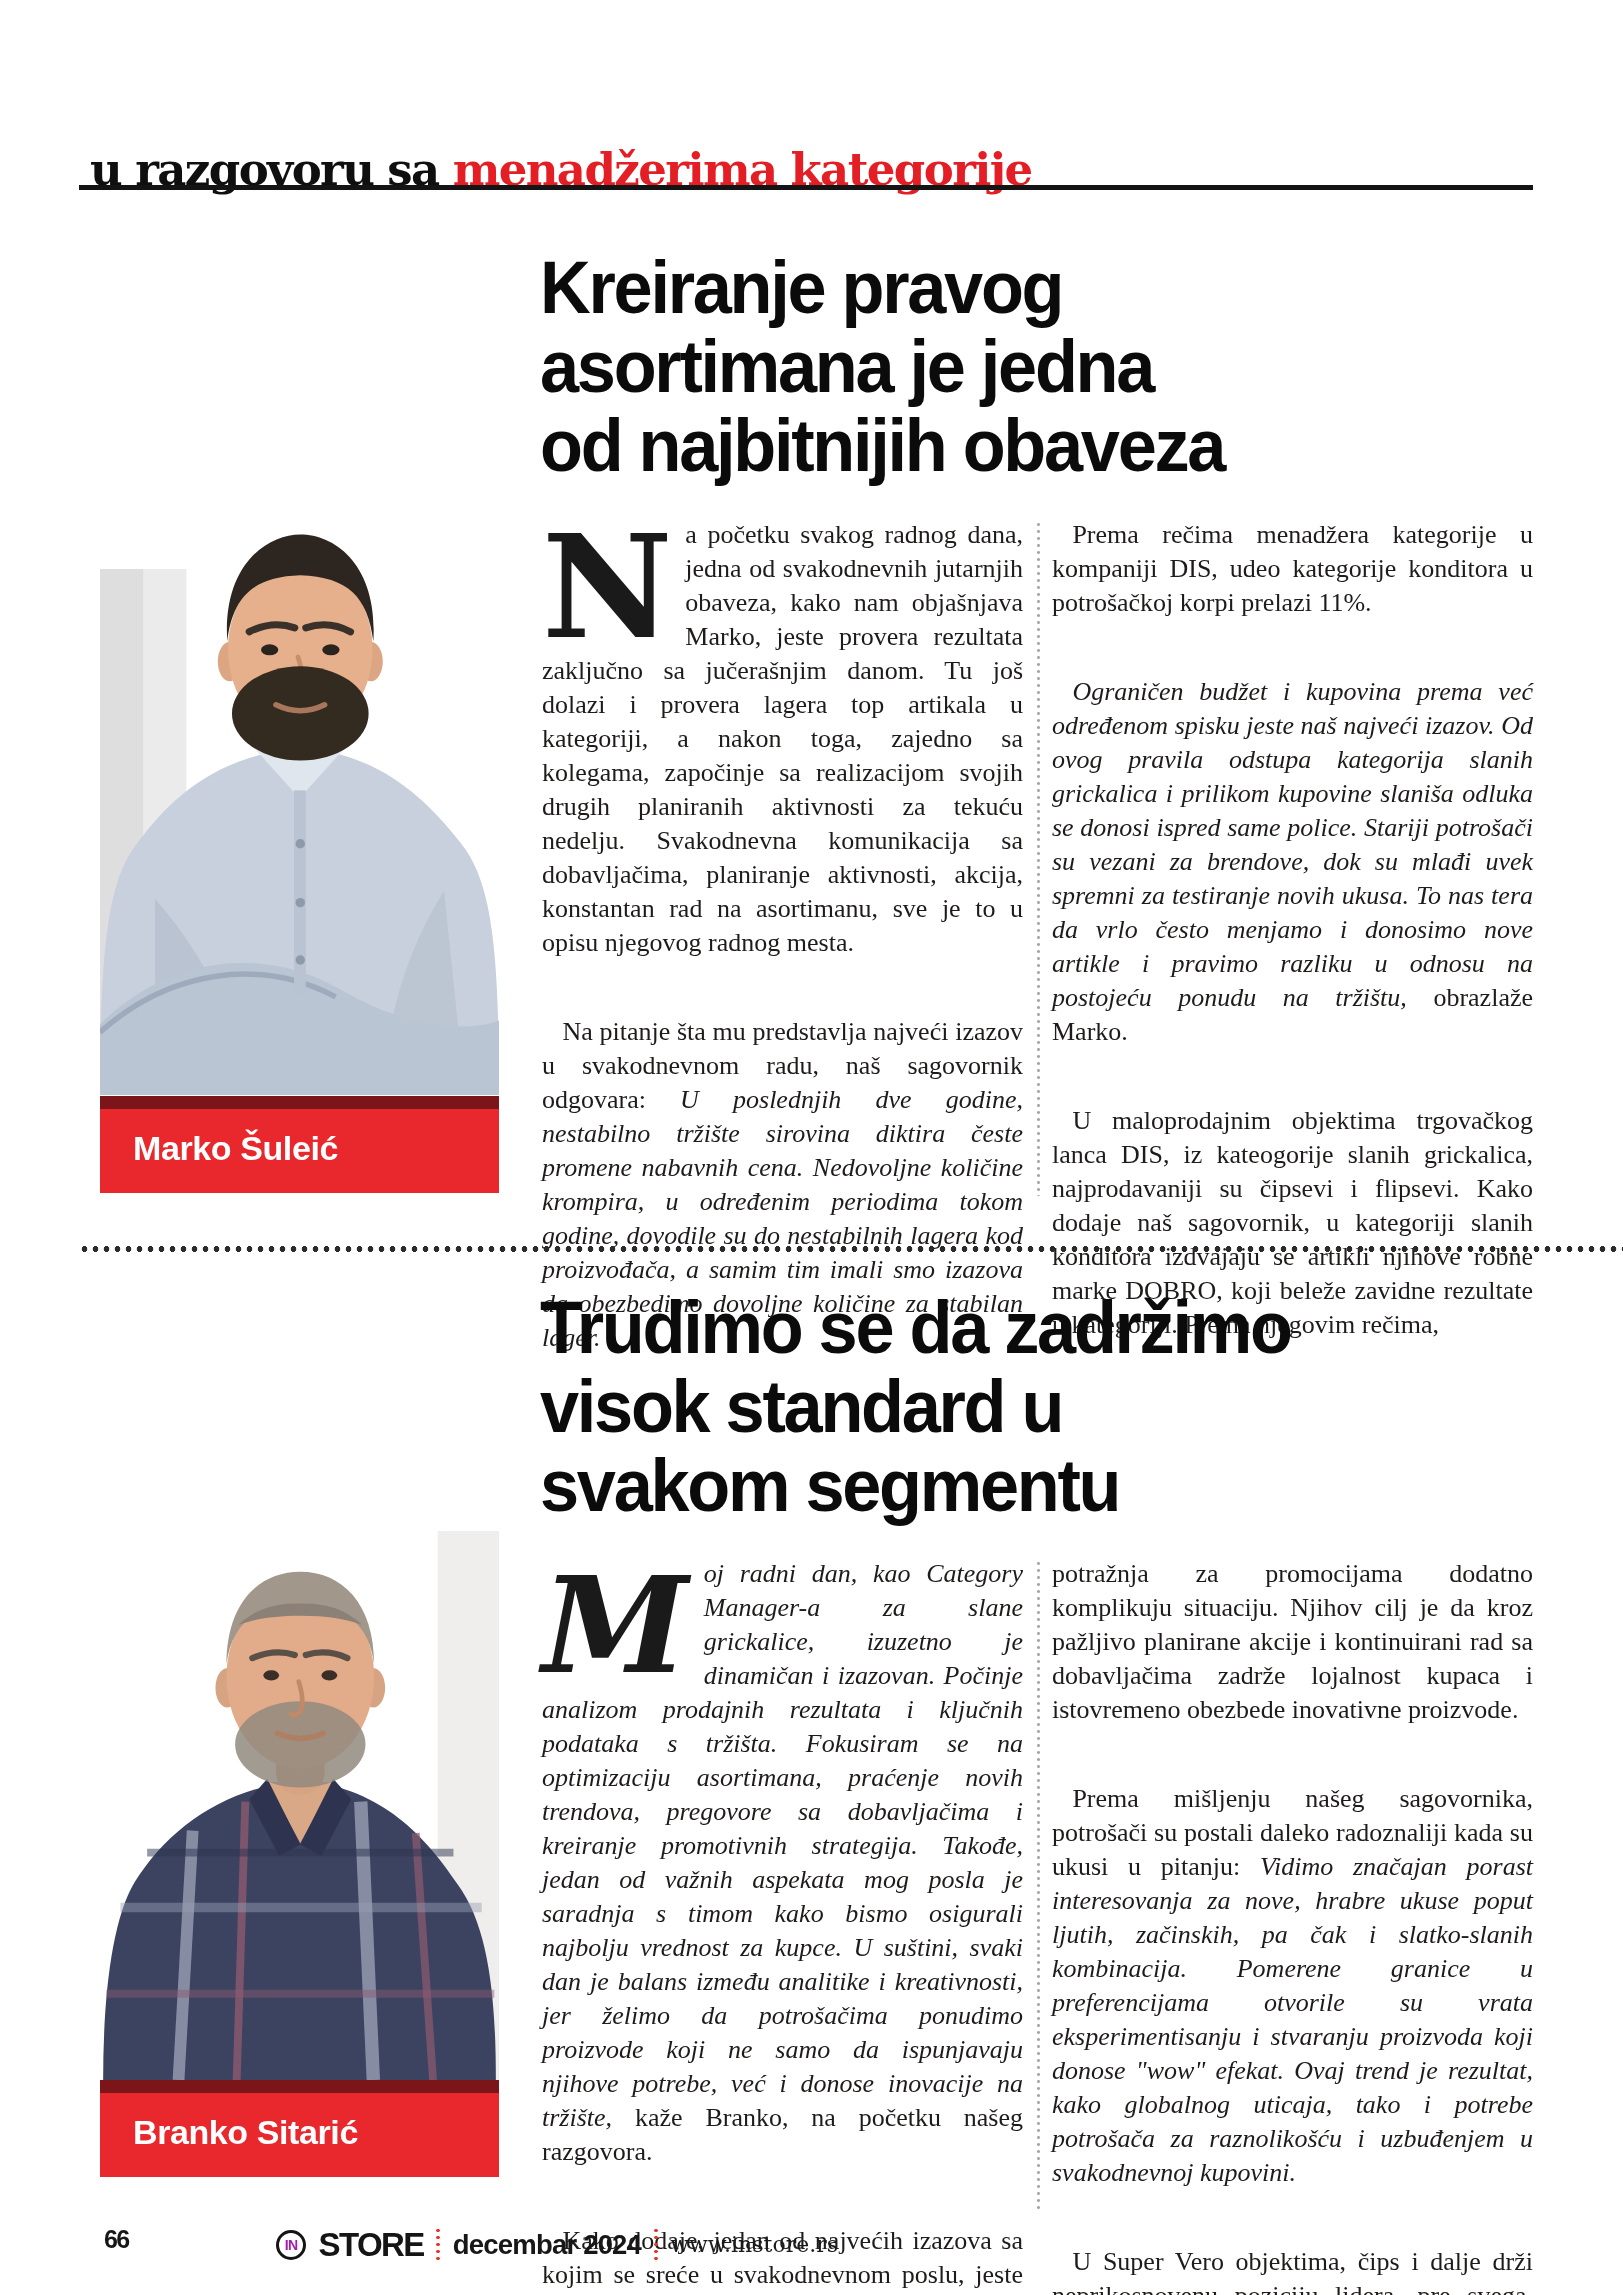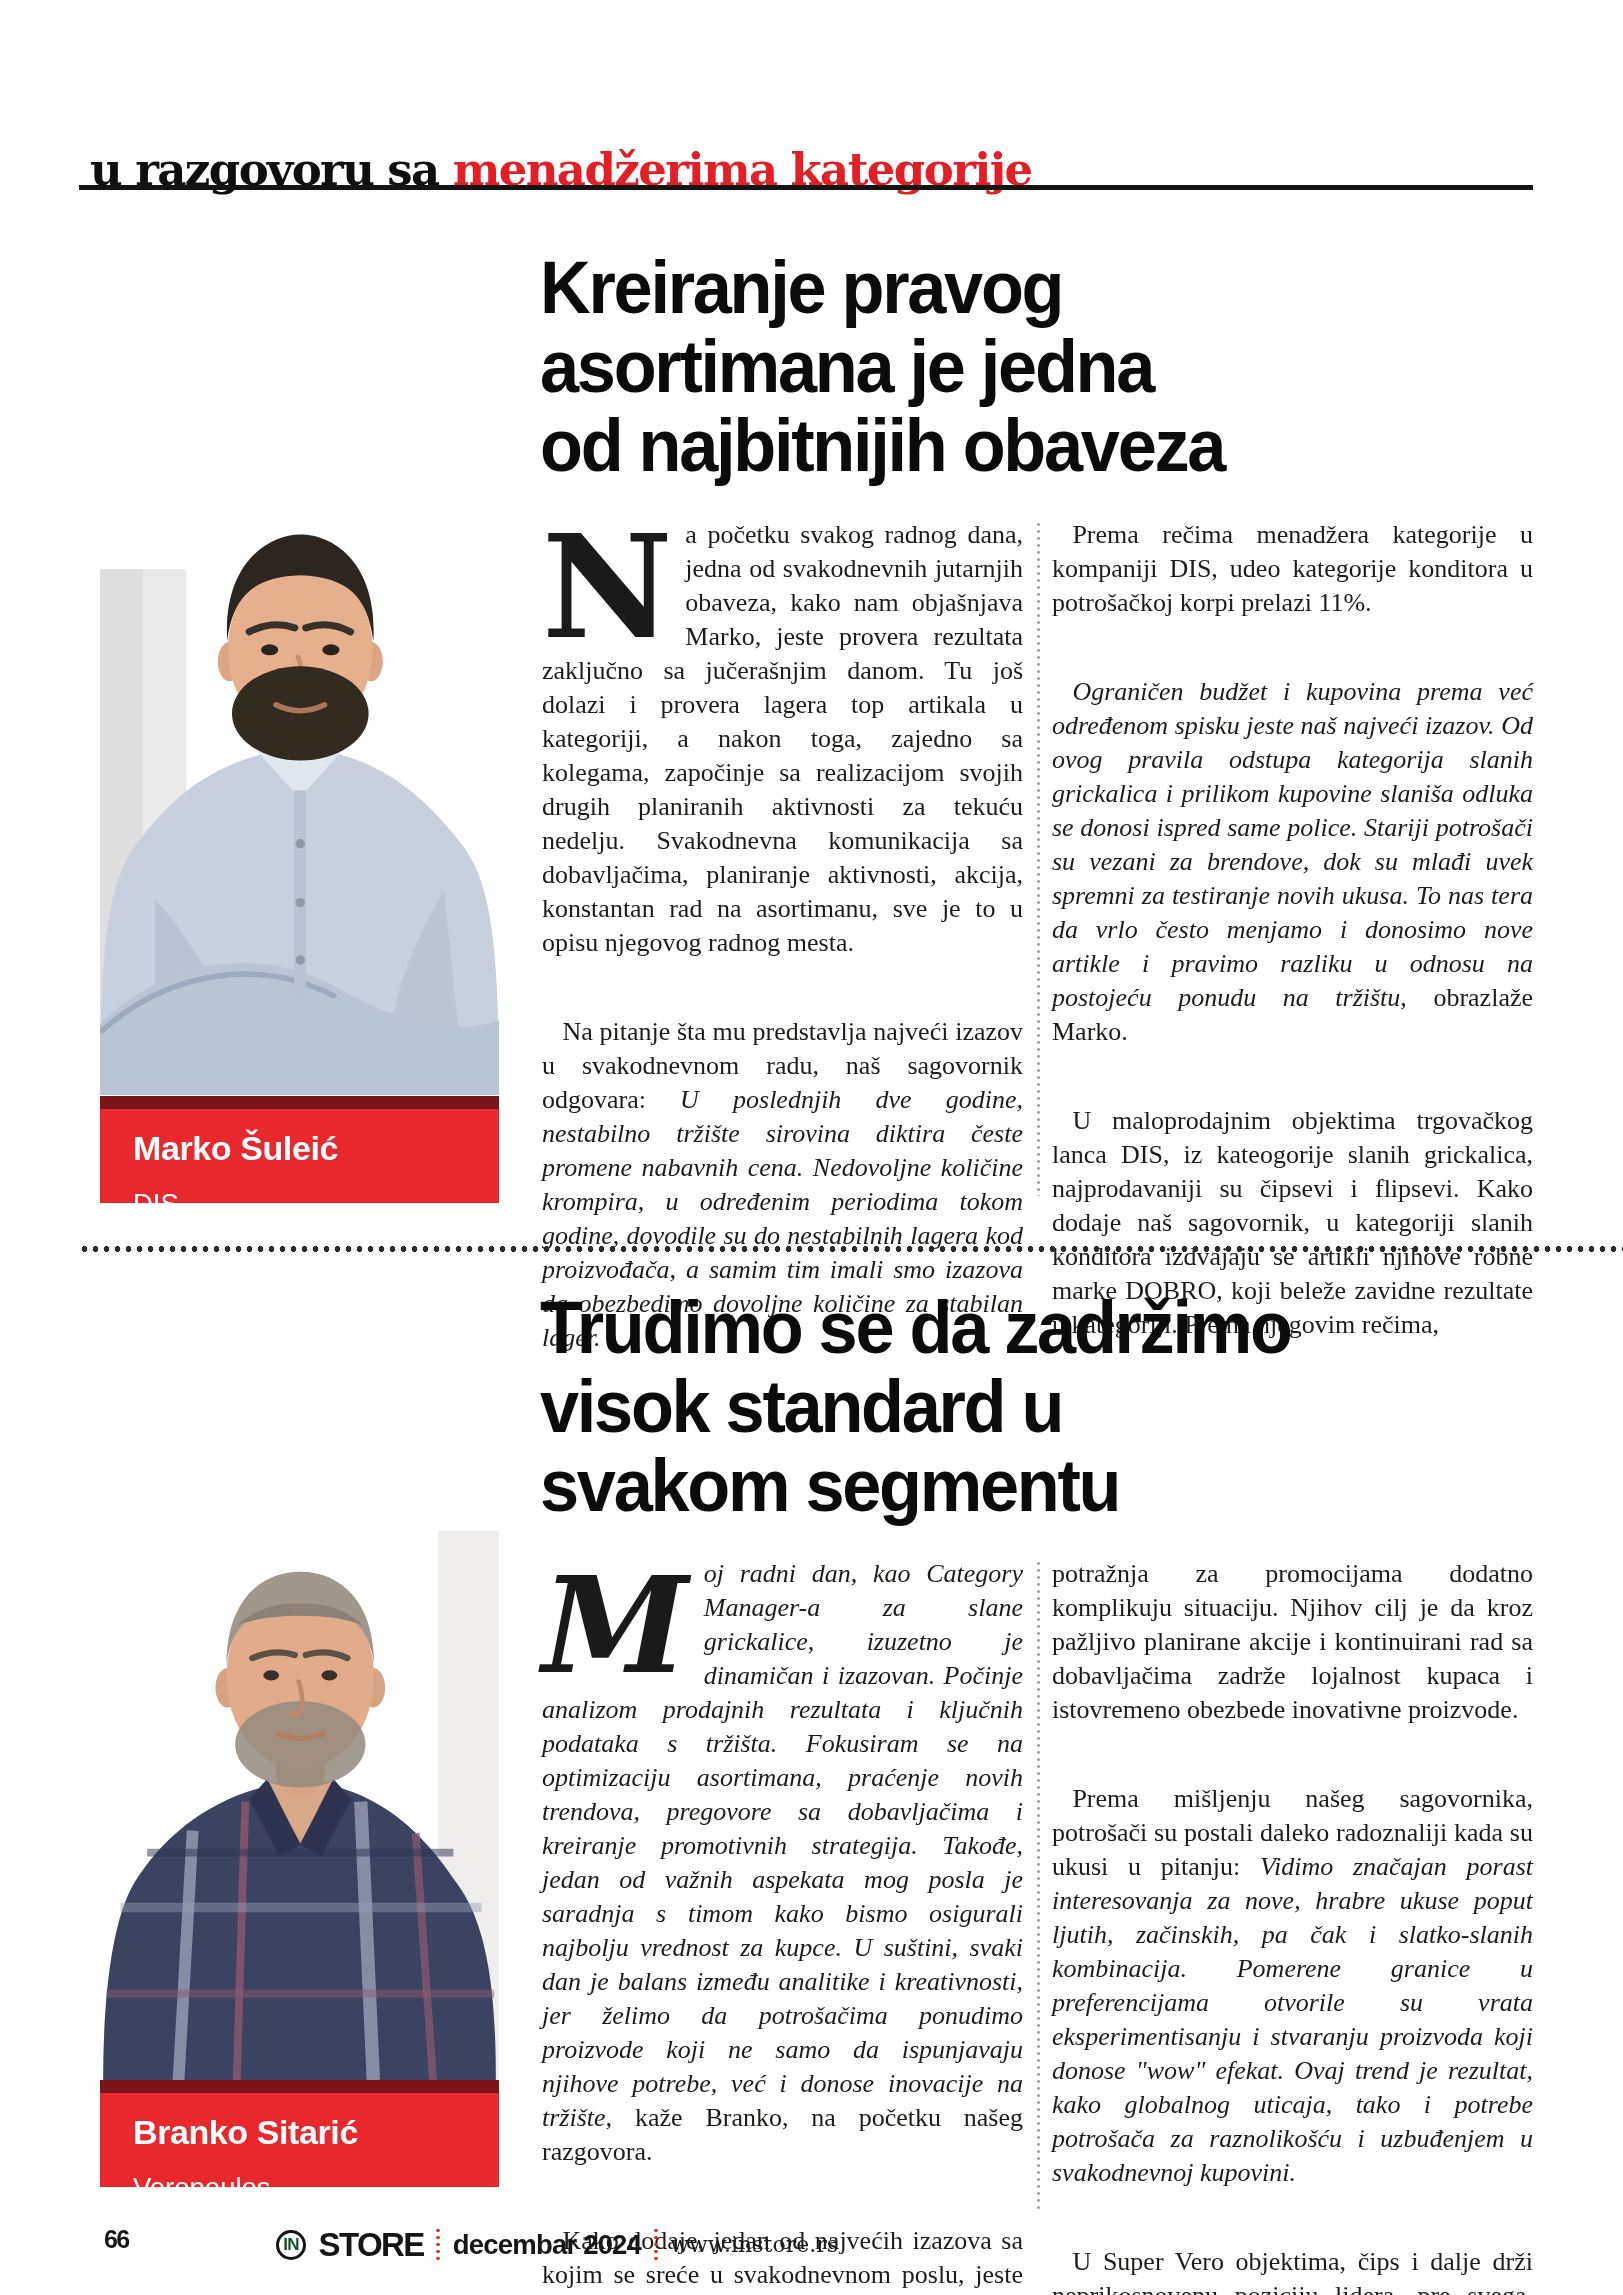--- a/index.html
+++ b/index.html
@@ -36,21 +36,21 @@
   
   .photo{position:absolute; left:100px; width:399px; overflow:hidden;}
   .photo-1{top:514px; height:581px;}
   .photo-2{top:1531px; height:549px;}
   .photo svg{display:block; width:100%; height:100%;}
   
   .caption{position:absolute; left:100px; width:399px;}
   .caption-1{top:1096px;}
   .caption-2{top:2080px;}
   .caption .strip{height:13.4px; background:var(--darkred);}
-  .caption .band{height:94px; background:var(--red); padding:19.6px 0 0 33px;}
+  .caption .band{height:84px; background:var(--red); padding:19.6px 0 0 33px;}
   .caption .name{
     font-family:"Liberation Sans", sans-serif; font-weight:700;
     font-size:34px; color:#fff; letter-spacing:-0.4px;
   }
   .caption .company{
     font-family:"Liberation Sans", sans-serif; font-weight:400;
     font-size:27.5px; color:#fff; margin-top:20px;
   }
   
   .cols{position:absolute; left:542px; width:991px;}
@@ -90,21 +90,21 @@
     font-size:25px; letter-spacing:-1.6px; color:#171717;
   }
   .footer-brand{
     position:absolute; left:276px; top:2225px; height:39px;
     display:flex; align-items:center; gap:12.6px;
   }
   .in-badge{
     width:30px; height:30px; border:3.9px solid #151515; border-radius:50%;
     display:flex; align-items:center; justify-content:center;
     font-family:"Liberation Sans", sans-serif; font-weight:800;
-    font-size:17px; letter-spacing:-0.8px; color:#14532d; flex:none;
+    font-size:14px; letter-spacing:-0.8px; color:#a21caf; flex:none;
   }
   .brand-word{
     font-family:"Liberation Sans", sans-serif; font-weight:800;
     font-size:33px; letter-spacing:-1.6px; color:#151515;
   }
   .red-vdots{
     width:3.9px; height:35px; flex:none;
     background-image:radial-gradient(circle, #e03a30 1.6px, rgba(0,0,0,0) 1.9px);
     background-size:3.9px 7px; background-repeat:repeat-y;
   }

